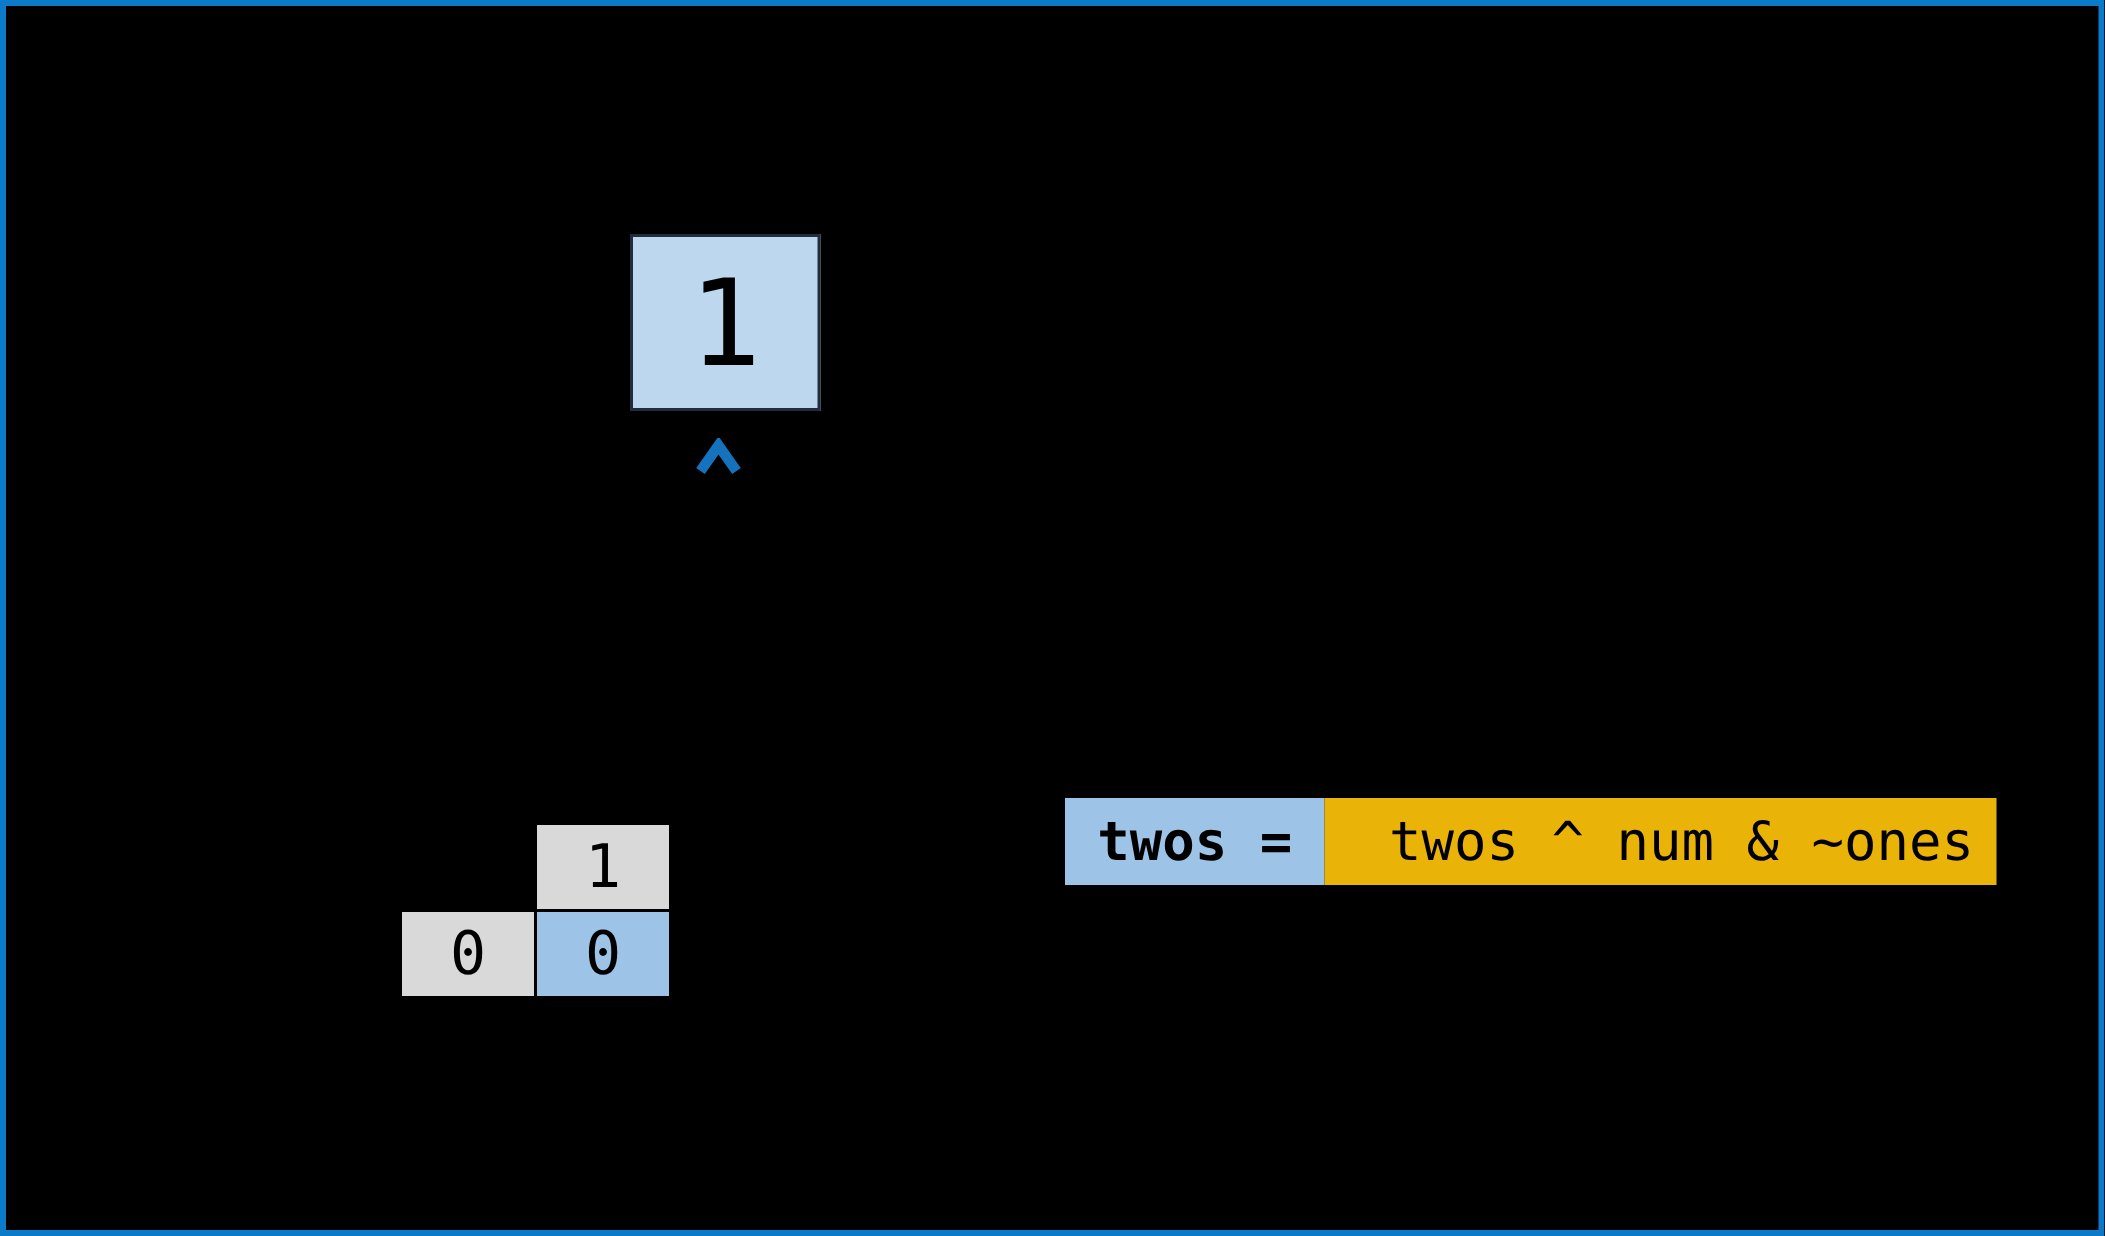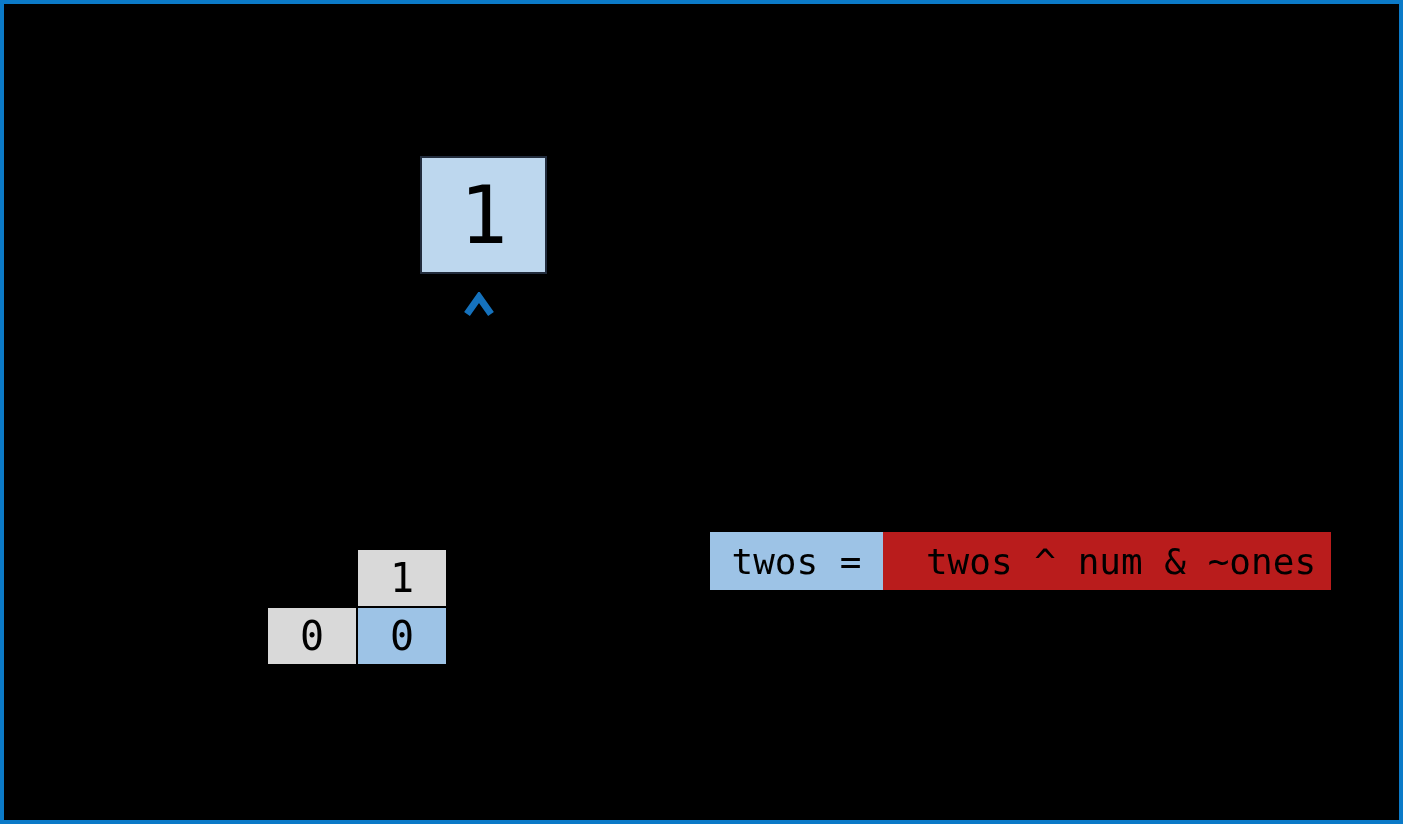--- a/index.html
+++ b/index.html
@@ -91,17 +91,17 @@
 
   <div class="bit-cell bit-bleft" style="background: rgb(217, 217, 217);">
     <span>0</span>
   </div>
 
   <div class="bit-cell bit-bright" style="background: rgb(157, 195, 230);">
     <span>0</span>
   </div>
 
   <div class="expr">
-    <div class="expr-lhs" style="background: rgb(157, 195, 230);">twos =</div>
-    <div class="expr-rhs" style="background: #b91c1c; padding-left: 28px;">twos ^ num &amp; ~ones</div>
+    <div class="expr-lhs" style="background: rgb(157, 195, 230); font-weight: bold;">twos =</div>
+    <div class="expr-rhs" style="background: #eab308; padding-left: 28px;">twos ^ num &amp; ~ones</div>
   </div>
 
 </div>
 
 </body></html>

